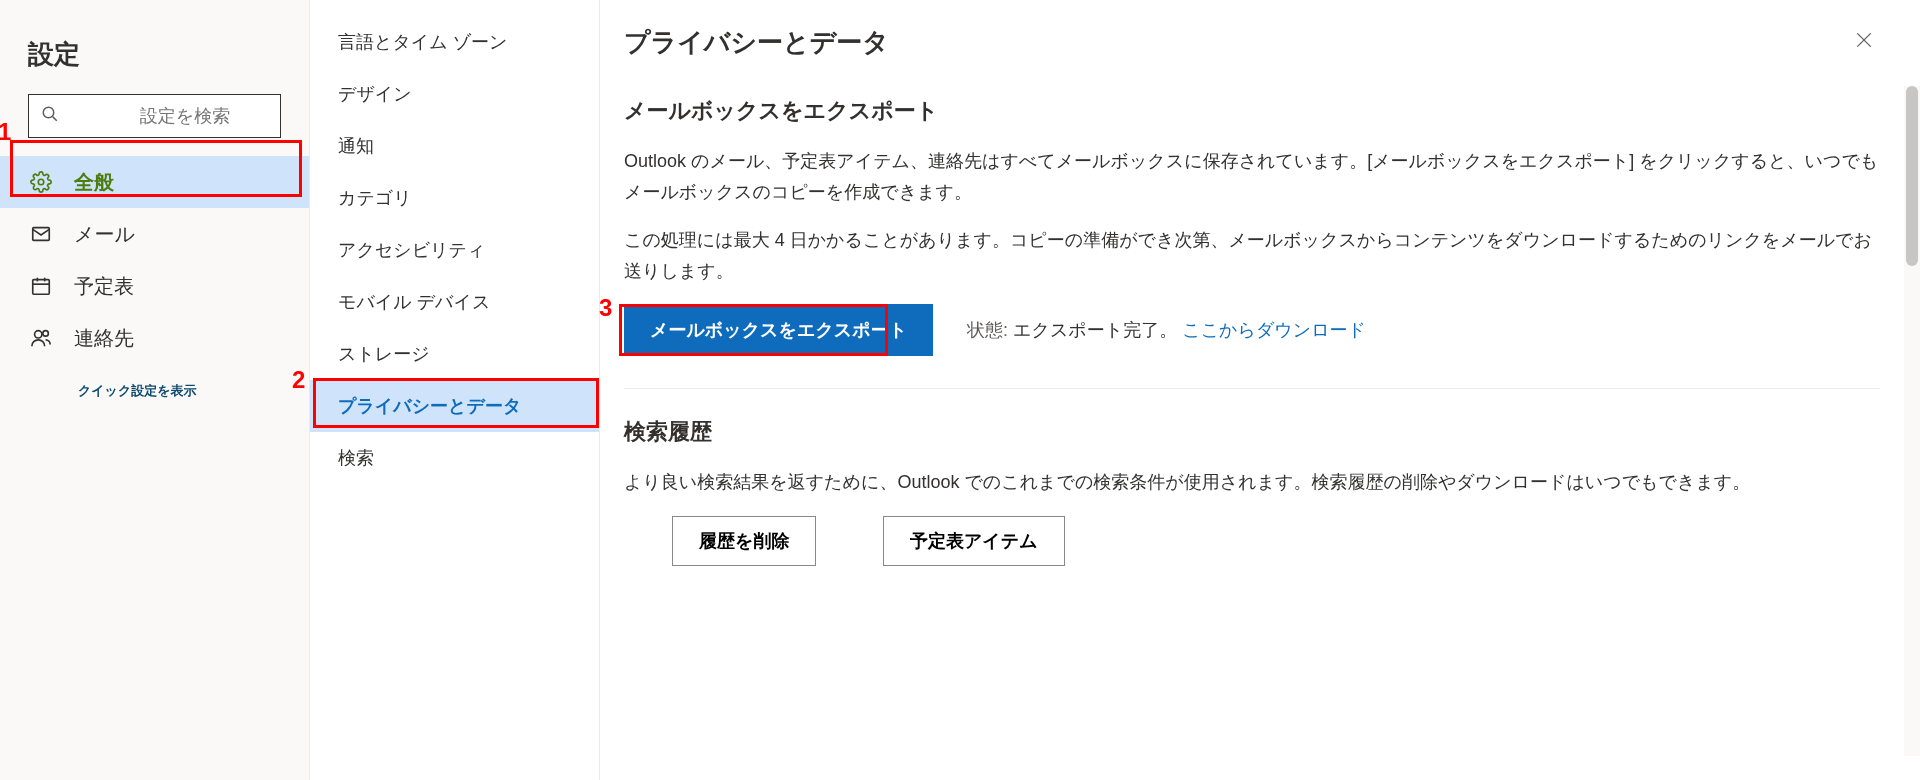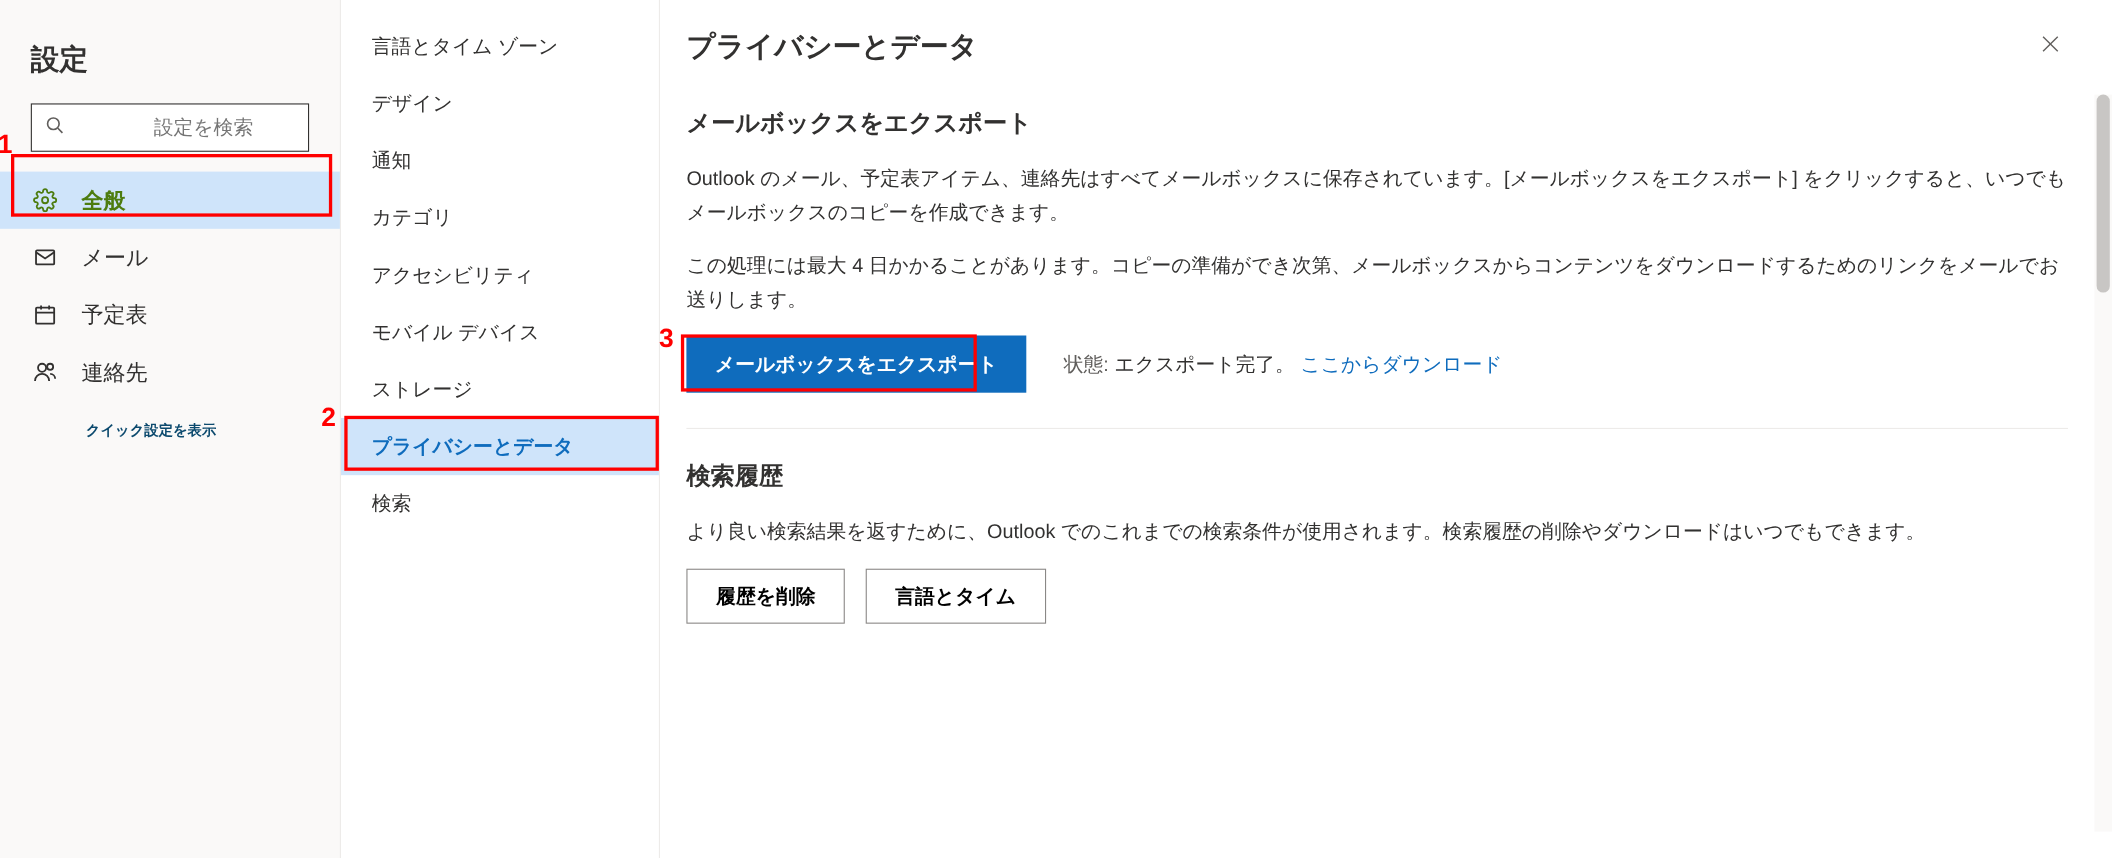--- a/index.html
+++ b/index.html
@@ -156,20 +156,21 @@
     margin: 0 0 28px;
   }
   .btn-secondary {
     background: #fff;
     border: 1px solid #8a8886;
     font-size: 18px;
     font-weight: 600;
     padding: 12px 26px;
     cursor: pointer;
     margin-right: 14px;
+    margin-left: 48px;
   }
   .scrollbar {
     position: absolute;
     right: 0;
     top: 86px;
     width: 16px;
     height: 670px;
     background: #faf9f8;
   }
   .scrollbar-thumb {
@@ -325,21 +326,21 @@
 
   <hr class="divider">
 
   <section>
     <h3 class="section-title">検索履歴</h3>
     <div class="section-body">
       <p>より良い検索結果を返すために、Outlook でのこれまでの検索条件が使用されます。検索履歴の削除やダウンロードはいつでもできます。</p>
     </div>
     <div>
       <button class="btn-secondary">履歴を削除</button>
-      <button class="btn-secondary">言語とタイム</button>
+      <button class="btn-secondary">予定表アイテム</button>
     </div>
   </section>
 
   <div class="scrollbar">
     <div class="scrollbar-thumb"></div>
   </div>
 </main>
 
 <div class="anno-box anno1-box"></div>
 <span class="anno-num anno1-num">1</span>

